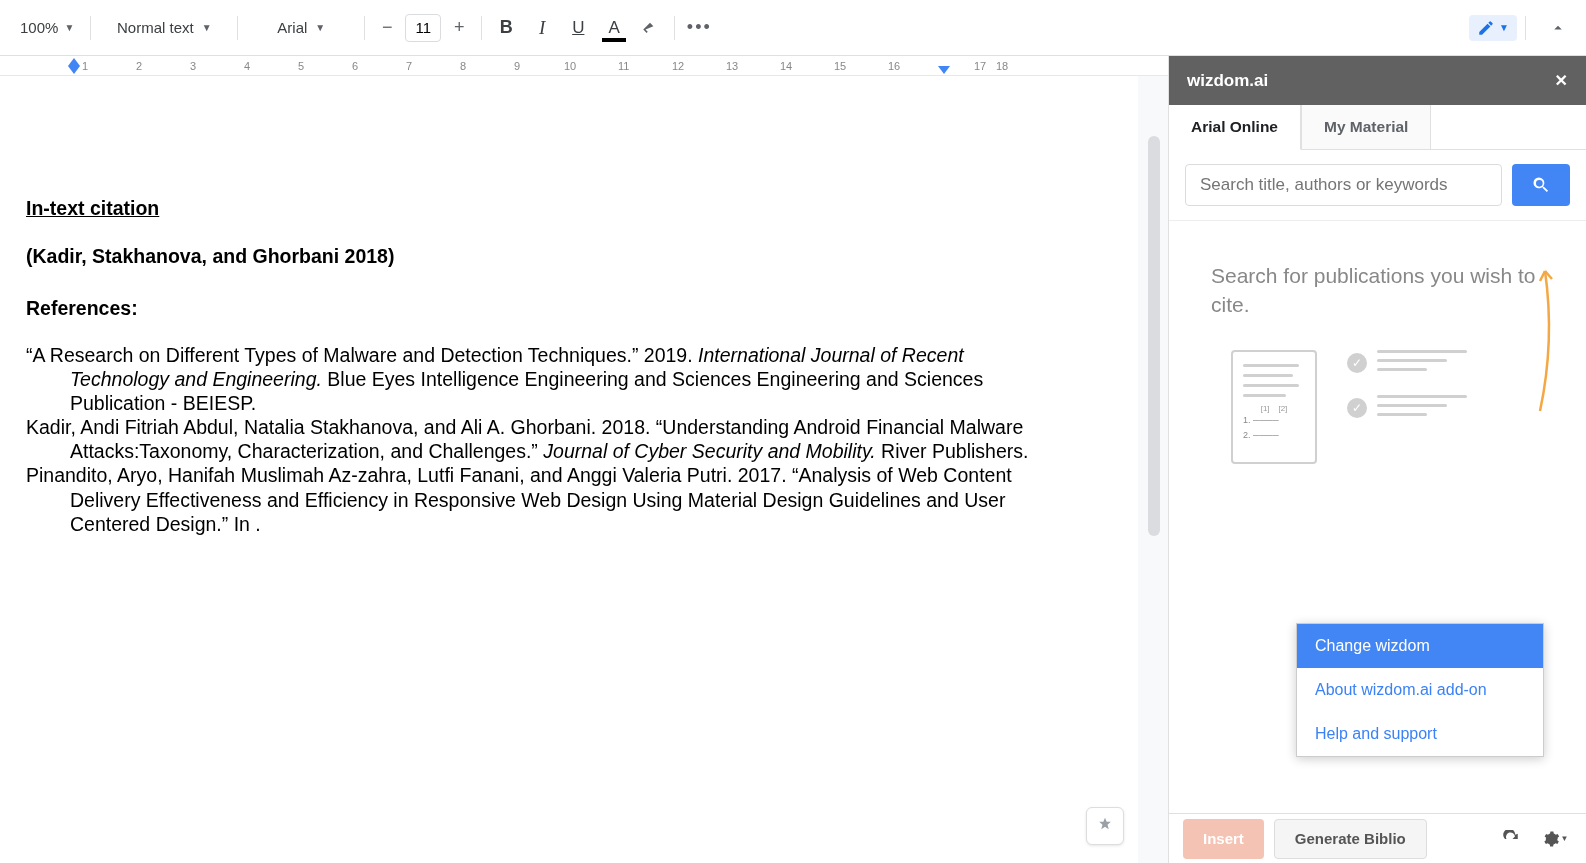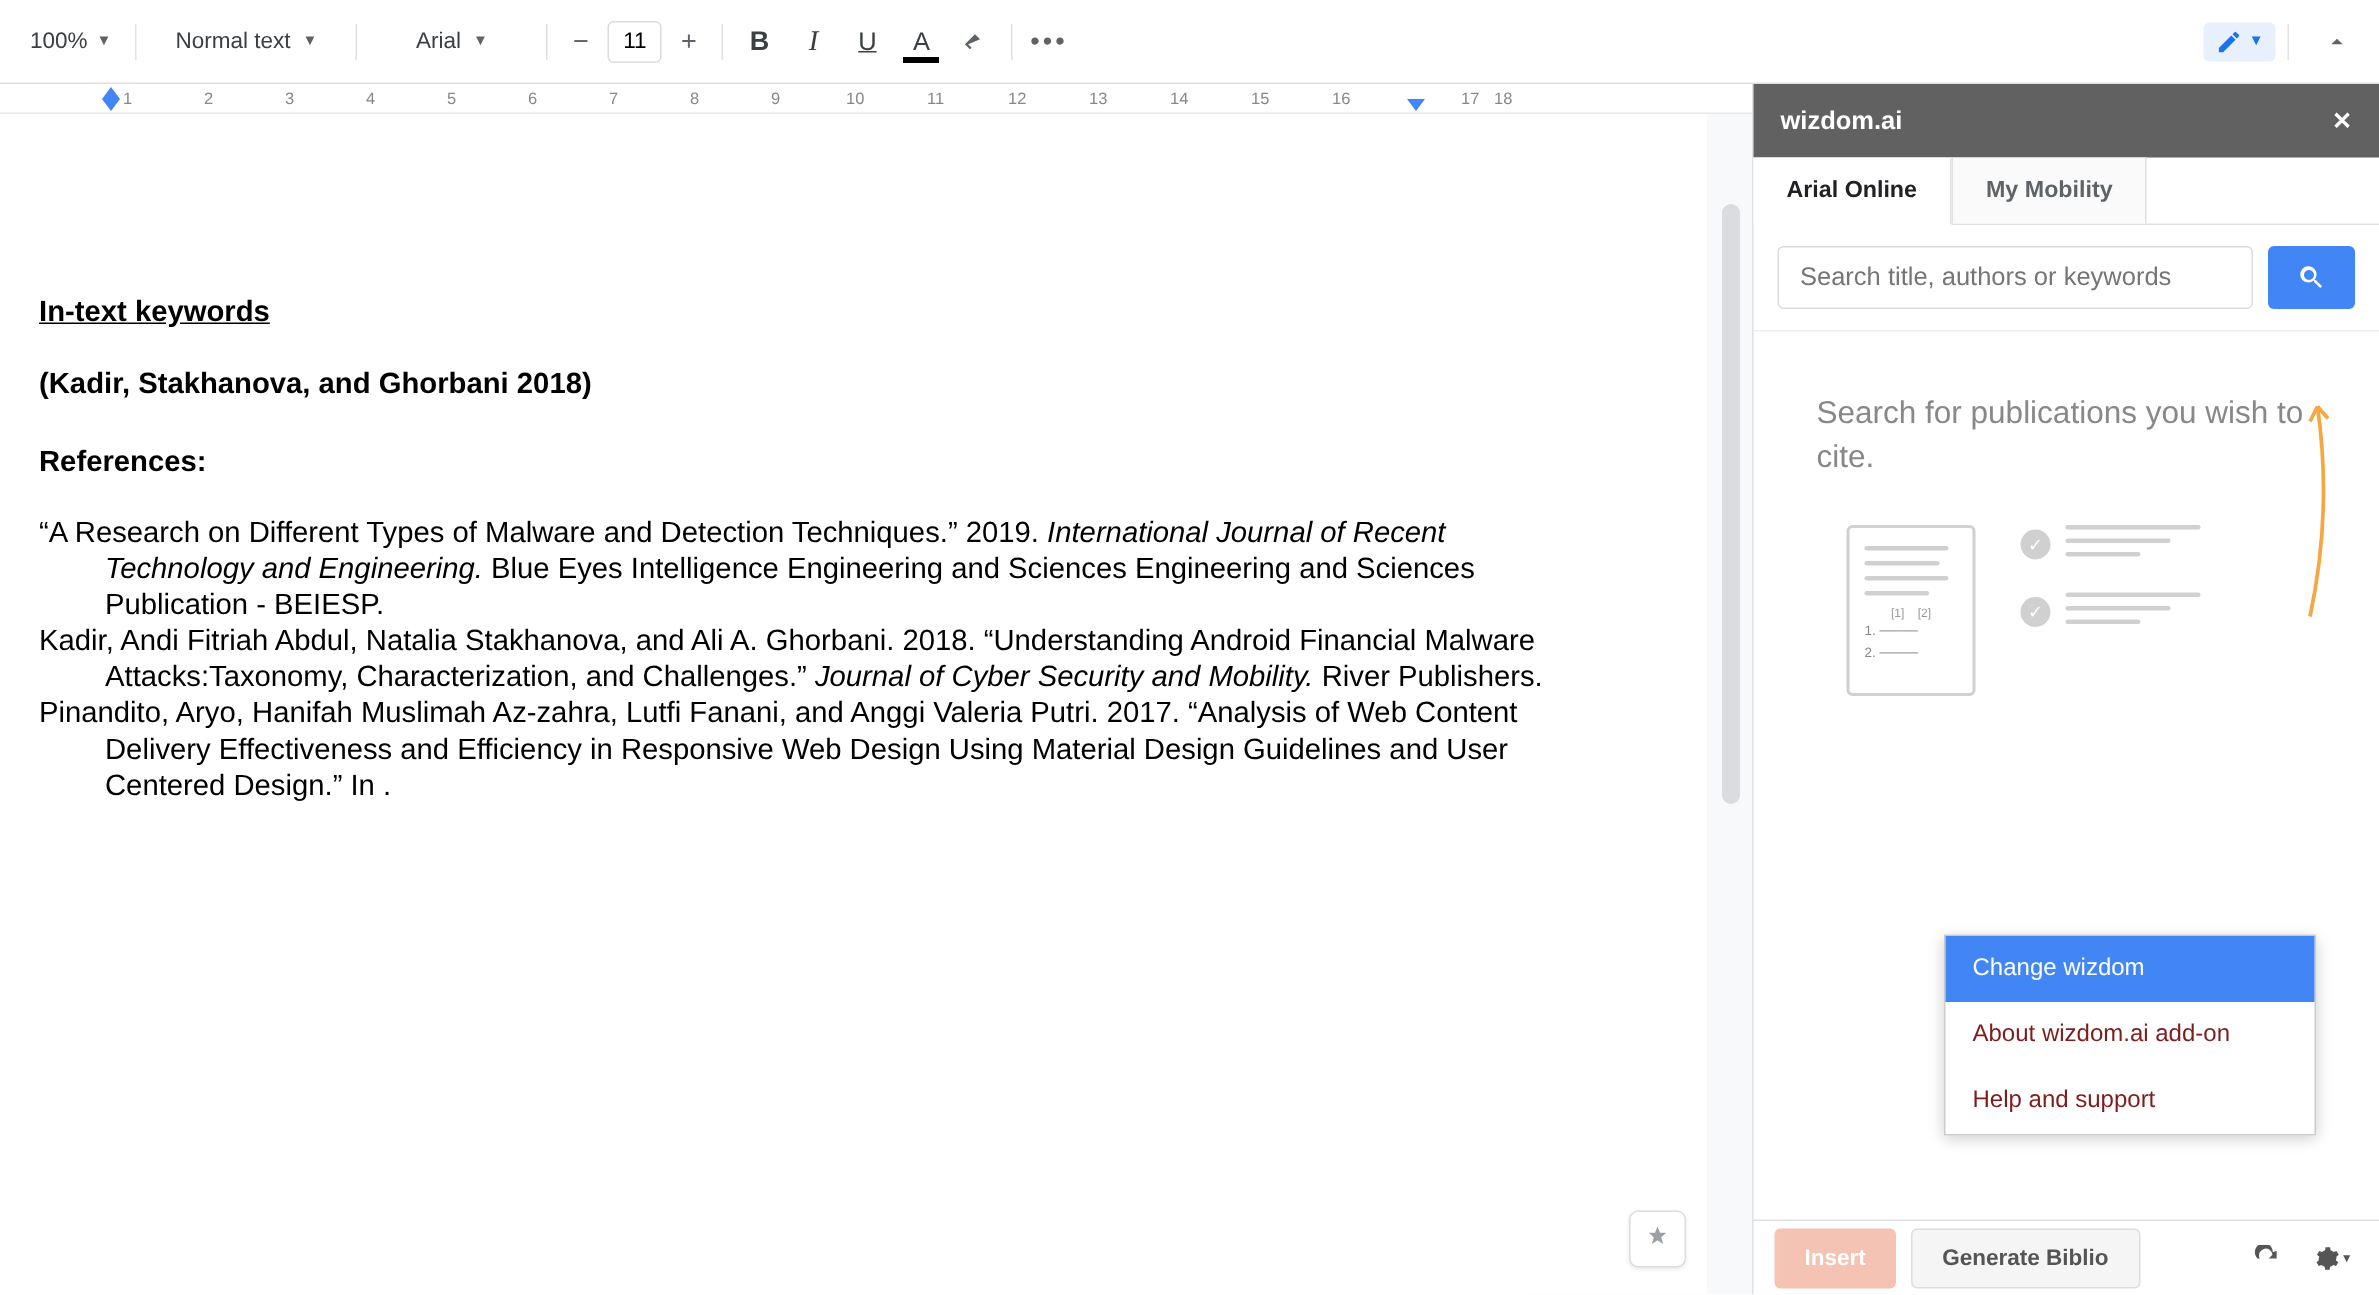--- a/index.html
+++ b/index.html
@@ -63,21 +63,21 @@
 .il-line { height: 3px; background: #d0d0d0; border-radius: 2px; margin-bottom: 7px; }
 .il-sm { font-size: 9px; color: #888; margin-bottom: 5px; }
 .illust-cite { display: flex; flex-direction: column; gap: 18px; }
 .cite-row { display: flex; align-items: center; gap: 10px; }
 .cite-chk { width: 20px; height: 20px; border-radius: 50%; background: #d0d0d0; display: flex; align-items: center; justify-content: center; color: #fff; font-size: 12px; }
 .cite-lines div { height: 3px; background: #d0d0d0; border-radius: 2px; margin-bottom: 6px; }
 .arrow { position: absolute; right: 26px; top: 40px; }
 
 
 .dd-menu { position: absolute; right: 42px; bottom: 56px; width: 248px; background: #fff; border: 1px solid #ccc; box-shadow: 0 2px 10px rgba(0,0,0,0.2); }
-.dd-item { padding: 13px 18px; font-size: 16px; color: #7f1d1d; cursor: pointer; }
+.dd-item { padding: 13px 18px; font-size: 16px; color: #3b82f6; cursor: pointer; }
 .dd-item.hl { background: #4285f4; color: #fff; }
 
 
 .sb-footer { height: 50px; border-top: 1px solid #e0e0e0; display: flex; align-items: center; padding: 0 14px; gap: 10px; }
 .fbtn { height: 40px; padding: 0 20px; border-radius: 4px; font-size: 15px; font-weight: bold; display: flex; align-items: center; justify-content: center; cursor: pointer; }
 .fbtn.insert { background: #f4b9a8; color: #fff; opacity: 0.85; }
 .fbtn.gen { background: #f5f5f5; border: 1px solid #ddd; color: #555; }
 .ficon { width: 34px; height: 34px; display: flex; align-items: center; justify-content: center; color: #555; cursor: pointer; }
 </style>
 </head>
@@ -155,21 +155,21 @@
         <span class="rn" style="left:760px">14</span>
         <span class="rn" style="left:814px">15</span>
         <span class="rn" style="left:868px">16</span>
         <span class="rn" style="left:954px">17</span>
         <span class="rn" style="left:976px">18</span>
       </div>
     </div>
 
     <div class="page">
       <div class="page-text">
-        <div class="sec-h">In-text keywords</div>
+        <div class="sec-h">In-text citation</div>
         <div class="cite">(Kadir, Stakhanova, and Ghorbani 2018)</div>
         <div class="refs-h">References:</div>
         <div class="ref">
           <span>“A Research on Different Types of Malware and Detection Techniques.” 2019. </span><span class="ital">International Journal of Recent Technology and Engineering.</span><span> Blue Eyes Intelligence Engineering and Sciences Engineering and Sciences Publication - BEIESP.</span>
         </div>
         <div class="ref">
           <span>Kadir, Andi Fitriah Abdul, Natalia Stakhanova, and Ali A. Ghorbani. 2018. “Understanding Android Financial Malware Attacks:Taxonomy, Characterization, and Challenges.” </span><span class="ital">Journal of Cyber Security and Mobility.</span><span> River Publishers.</span>
         </div>
         <div class="ref">
           <span>Pinandito, Aryo, Hanifah Muslimah Az-zahra, Lutfi Fanani, and Anggi Valeria Putri. 2017. “Analysis of Web Content Delivery Effectiveness and Efficiency in Responsive Web Design Using Material Design Guidelines and User Centered Design.” In .</span>
@@ -188,21 +188,21 @@
     </div>
   </div>
 
   <div class="sidebar">
     <div class="sb-header">
       <span>wizdom.ai</span>
       <span class="sb-close">✕</span>
     </div>
     <div class="sb-tabs">
       <div class="sb-tab active">Arial Online</div>
-      <div class="sb-tab">My Mobility</div>
+      <div class="sb-tab">My Material</div>
     </div>
     <div class="sb-search-row">
       <input class="sb-search" placeholder="Search title, authors or keywords" style="">
       <div class="sb-search-btn">
         <svg width="20" height="20" viewBox="0 0 24 24">
             <path fill="#fff" d="M15.5 14h-.79l-.28-.27a6.5 6.5 0 10-.7.7l.27.28v.79l5 4.99L20.49 19l-4.99-5zM10 14a4 4 0 110-8 4 4 0 010 8z"></path>
           </svg>
       </div>
     </div>
     <div class="sb-body">

